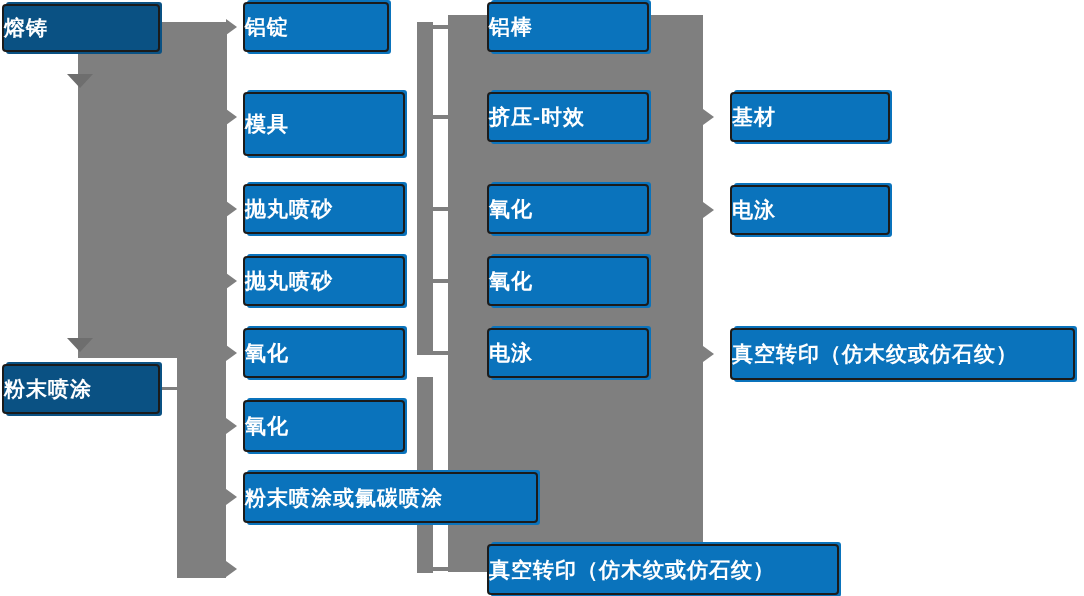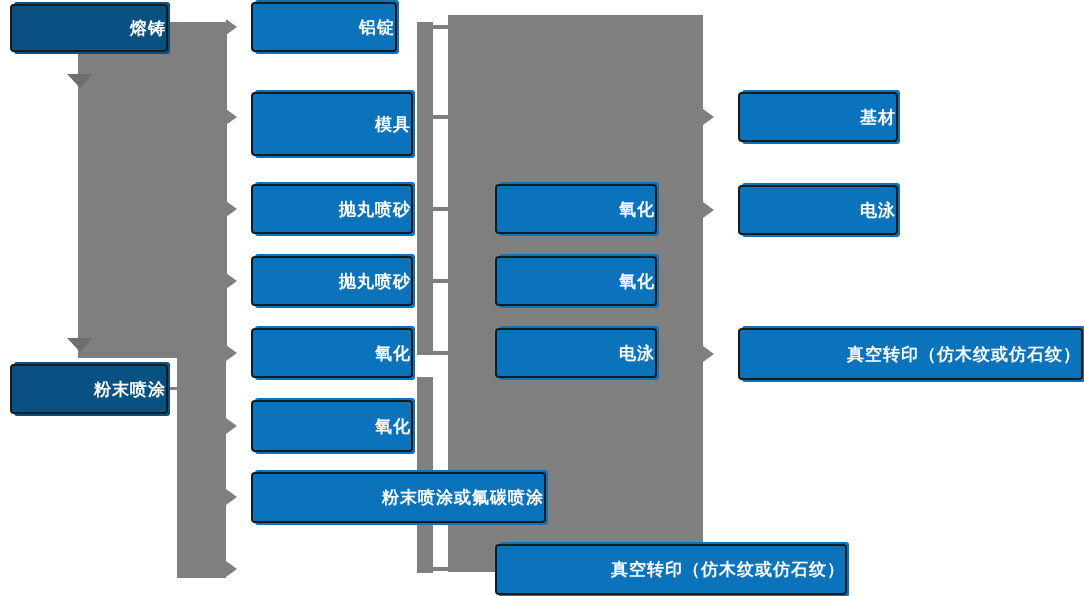--- a/index.html
+++ b/index.html
@@ -15,29 +15,28 @@
     position:relative;
     width:1084px;height:596px;
     background:#ffffff;
     overflow:hidden;
     font-family:"Liberation Sans","DejaVu Sans",sans-serif;
   }
   .gray{position:absolute;background:var(--gray);}
   .hline{position:absolute;background:var(--gray);height:4px;}
   .node{
     position:absolute;
-    display:flex;align-items:center;justify-content:flex-end;
+    display:flex;align-items:center;justify-content:flex-start;
     color:var(--text);
-    font-size:17px;font-weight:bold;letter-spacing:1px;
+    font-size:21px;font-weight:bold;letter-spacing:1px;
     border:2px solid var(--box-border);
     border-radius:4px;
     box-sizing:border-box;
     text-align:center;
     z-index:2;
-    margin-left:8px;
   }
   .node.blue{
     background:var(--blue);
     box-shadow:3px 3px 0 -1px var(--blue), 3px -3px 0 -1px var(--blue);
   }
   .node.dark{
     background:var(--dark-blue);
     box-shadow:3px 3px 0 -1px var(--dark-blue), 3px -3px 0 -1px var(--dark-blue);
   }
   .arr-r{
@@ -112,20 +111,26 @@
   <div class="node blue" style="left:243px;top:328px;width:162px;height:50px">
     <span>氧化</span>
   </div>
   <div class="node blue" style="left:243px;top:400px;width:162px;height:52px">
     <span>氧化</span>
   </div>
   <div class="node blue" style="left:243px;top:472px;width:295px;height:51px">
     <span>粉末喷涂或氟碳喷涂</span>
   </div>
 
+  <div class="node blue" style="left:487px;top:2px;width:162px;height:50px">
+    <span>铝棒</span>
+  </div>
+  <div class="node blue" style="left:487px;top:92px;width:162px;height:50px">
+    <span>挤压-时效</span>
+  </div>
   <div class="node blue" style="left:487px;top:184px;width:162px;height:50px">
     <span>氧化</span>
   </div>
   <div class="node blue" style="left:487px;top:256px;width:162px;height:50px">
     <span>氧化</span>
   </div>
   <div class="node blue" style="left:487px;top:328px;width:162px;height:50px">
     <span>电泳</span>
   </div>
   <div class="node blue" style="left:487px;top:544px;width:352px;height:51px">

